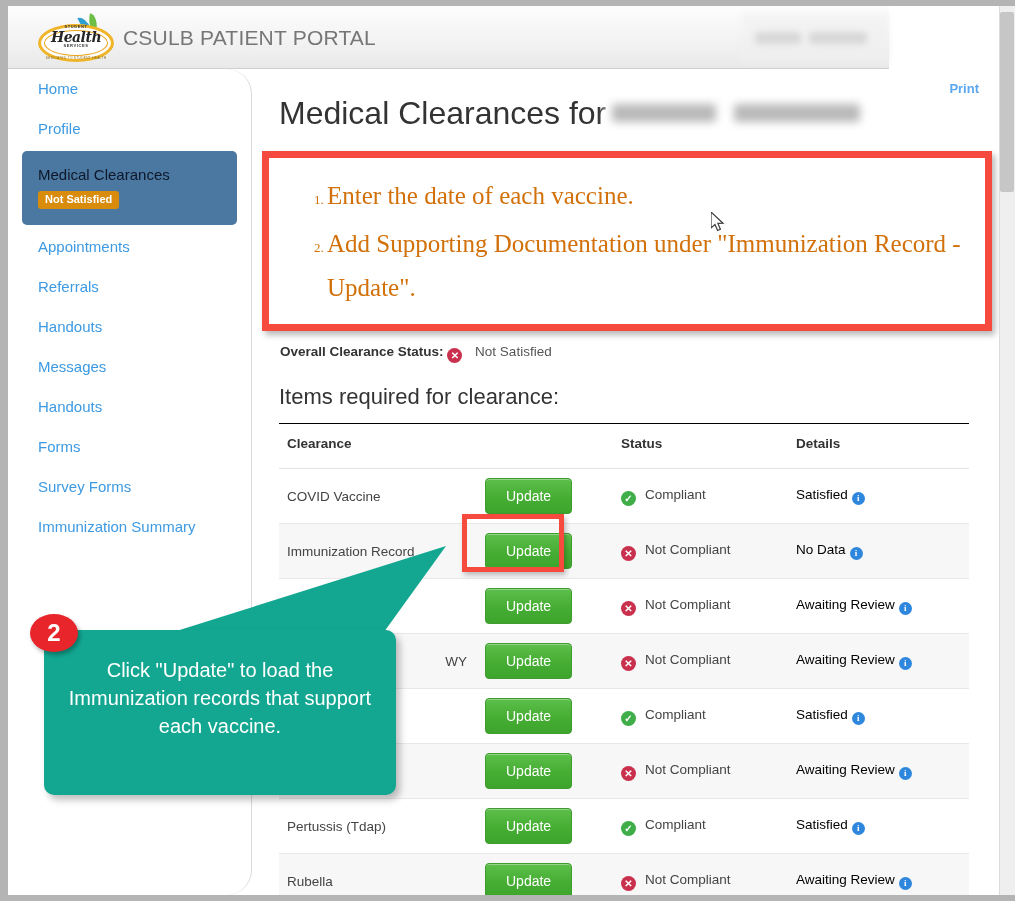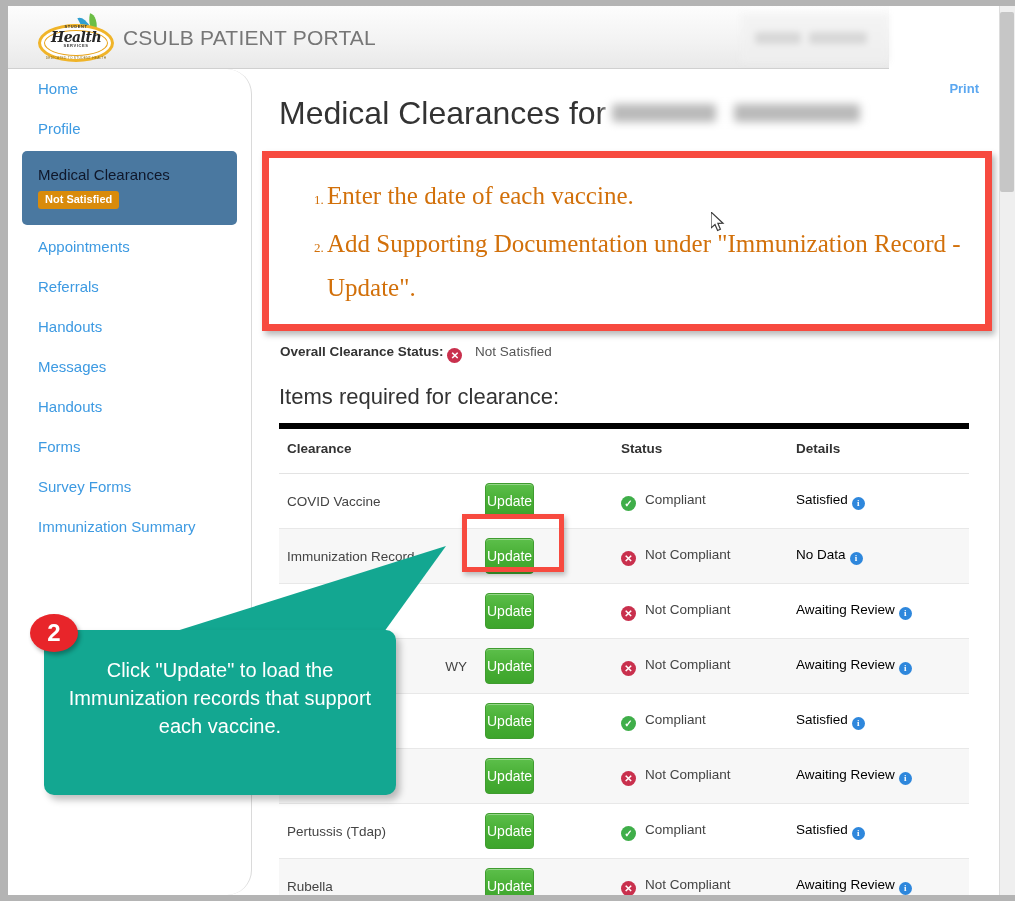--- a/index.html
+++ b/index.html
@@ -203,21 +203,21 @@
     width:690px;
     border-collapse:collapse;
     font-size:13.5px;
   }
   .clearance-table th {
     text-align:left;
     padding:12px 10px 17px 8px;
     font-size:13.5px;
     font-weight:bold;
     color:#333333;
-    border-top:6px solid #000000;
+    border-top:1px solid #000000;
     border-bottom:1px solid #e3e3e3;
     background:#ffffff;
   }
   .clearance-table td {
     padding:8px 10px 8px 8px;
     border-bottom:1px solid #e8e8e8;
     color:#444444;
     vertical-align:middle;
     height:55px;
   }
@@ -227,21 +227,21 @@
   .col-status    { width:175px; }
   .col-details   { width:auto; }
 
   .btn-update {
     display:inline-block;
     background:linear-gradient(to bottom,#5cbf4a 0%,#46ad33 55%,#3da52c 100%);
     border:1px solid #3f9c2f;
     border-radius:4px;
     color:#ffffff;
     font-size:14px;
-    padding:9px 1px;
+    padding:9px 20px;
     cursor:pointer;
     box-shadow:inset 0 1px 0 rgba(255,255,255,.35);
   }
 
   .status-cell { white-space:nowrap; }
   .icon-circle {
     display:inline-block;
     width:15px; height:15px;
     border-radius:50%;
     vertical-align:-3px;

